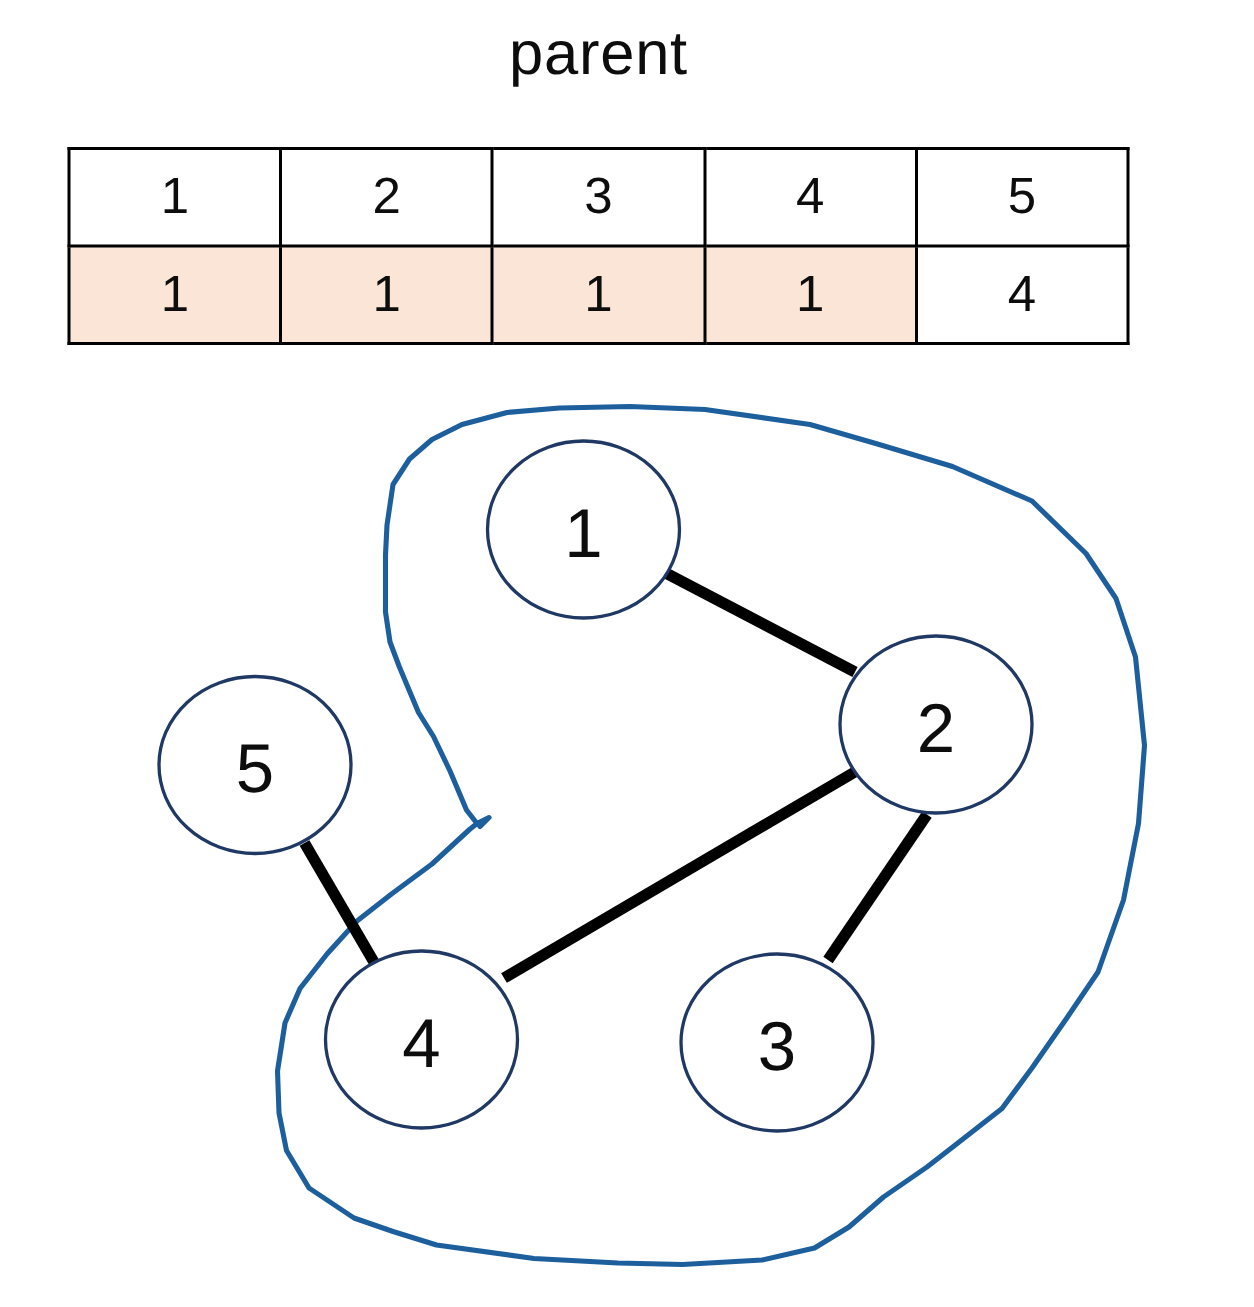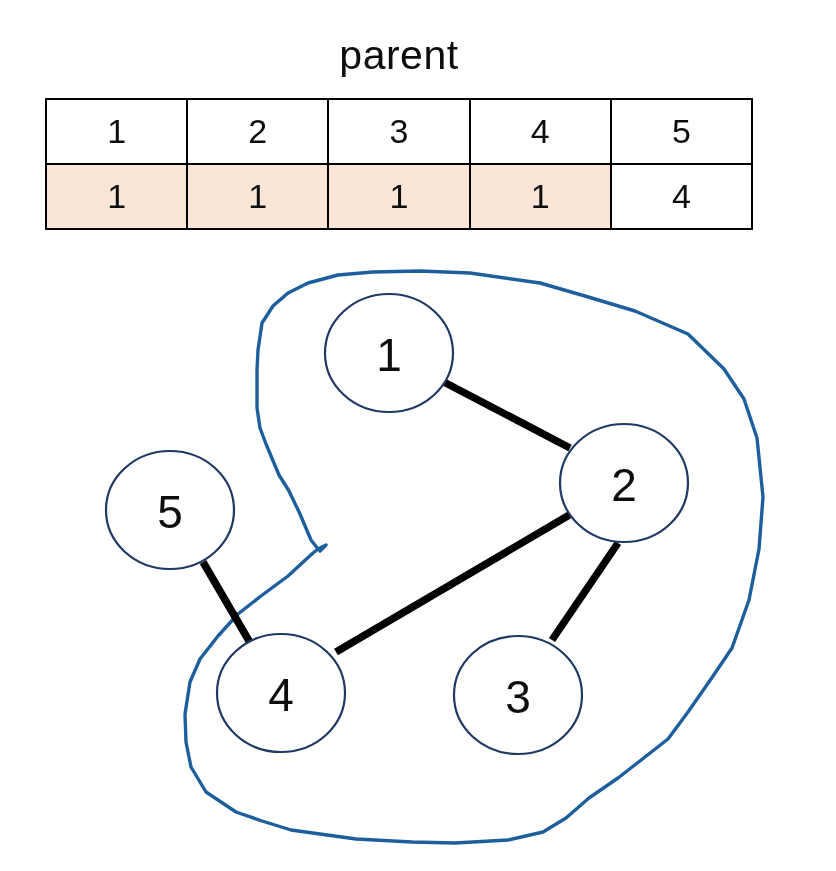--- a/index.html
+++ b/index.html
@@ -1,20 +1,20 @@
 <!DOCTYPE html>
 <html><head>
 <meta charset="utf-8">
 <style>
   html,body{margin:0;padding:0;background:#ffffff;}
   body{width:836px;height:871px;position:relative;overflow:hidden;
        font-family:"Liberation Sans","DejaVu Sans",sans-serif;}
   .page{position:absolute;inset:0;background:#ffffff;}
 
-  .title{position:absolute;left:45px;top:32px;width:708px;text-align:center;
+  .title{position:absolute;left:45px;top:12px;width:708px;text-align:center;
          font-size:41px;color:#0d0d0d;letter-spacing:0.5px;}
 
   table.parent{position:absolute;left:45px;top:98px;width:708px;height:130px;
                border-collapse:collapse;table-layout:fixed;}
   table.parent td{border:2.2px solid #000;text-align:center;vertical-align:middle;
                   font-size:34px;color:#0d0d0d;background:#ffffff;height:63px;padding:0;}
   table.parent td.hl{background:#fbe5d6;}
 
   svg.graph{position:absolute;left:0;top:0;width:836px;height:871px;display:block;}
 </style>

